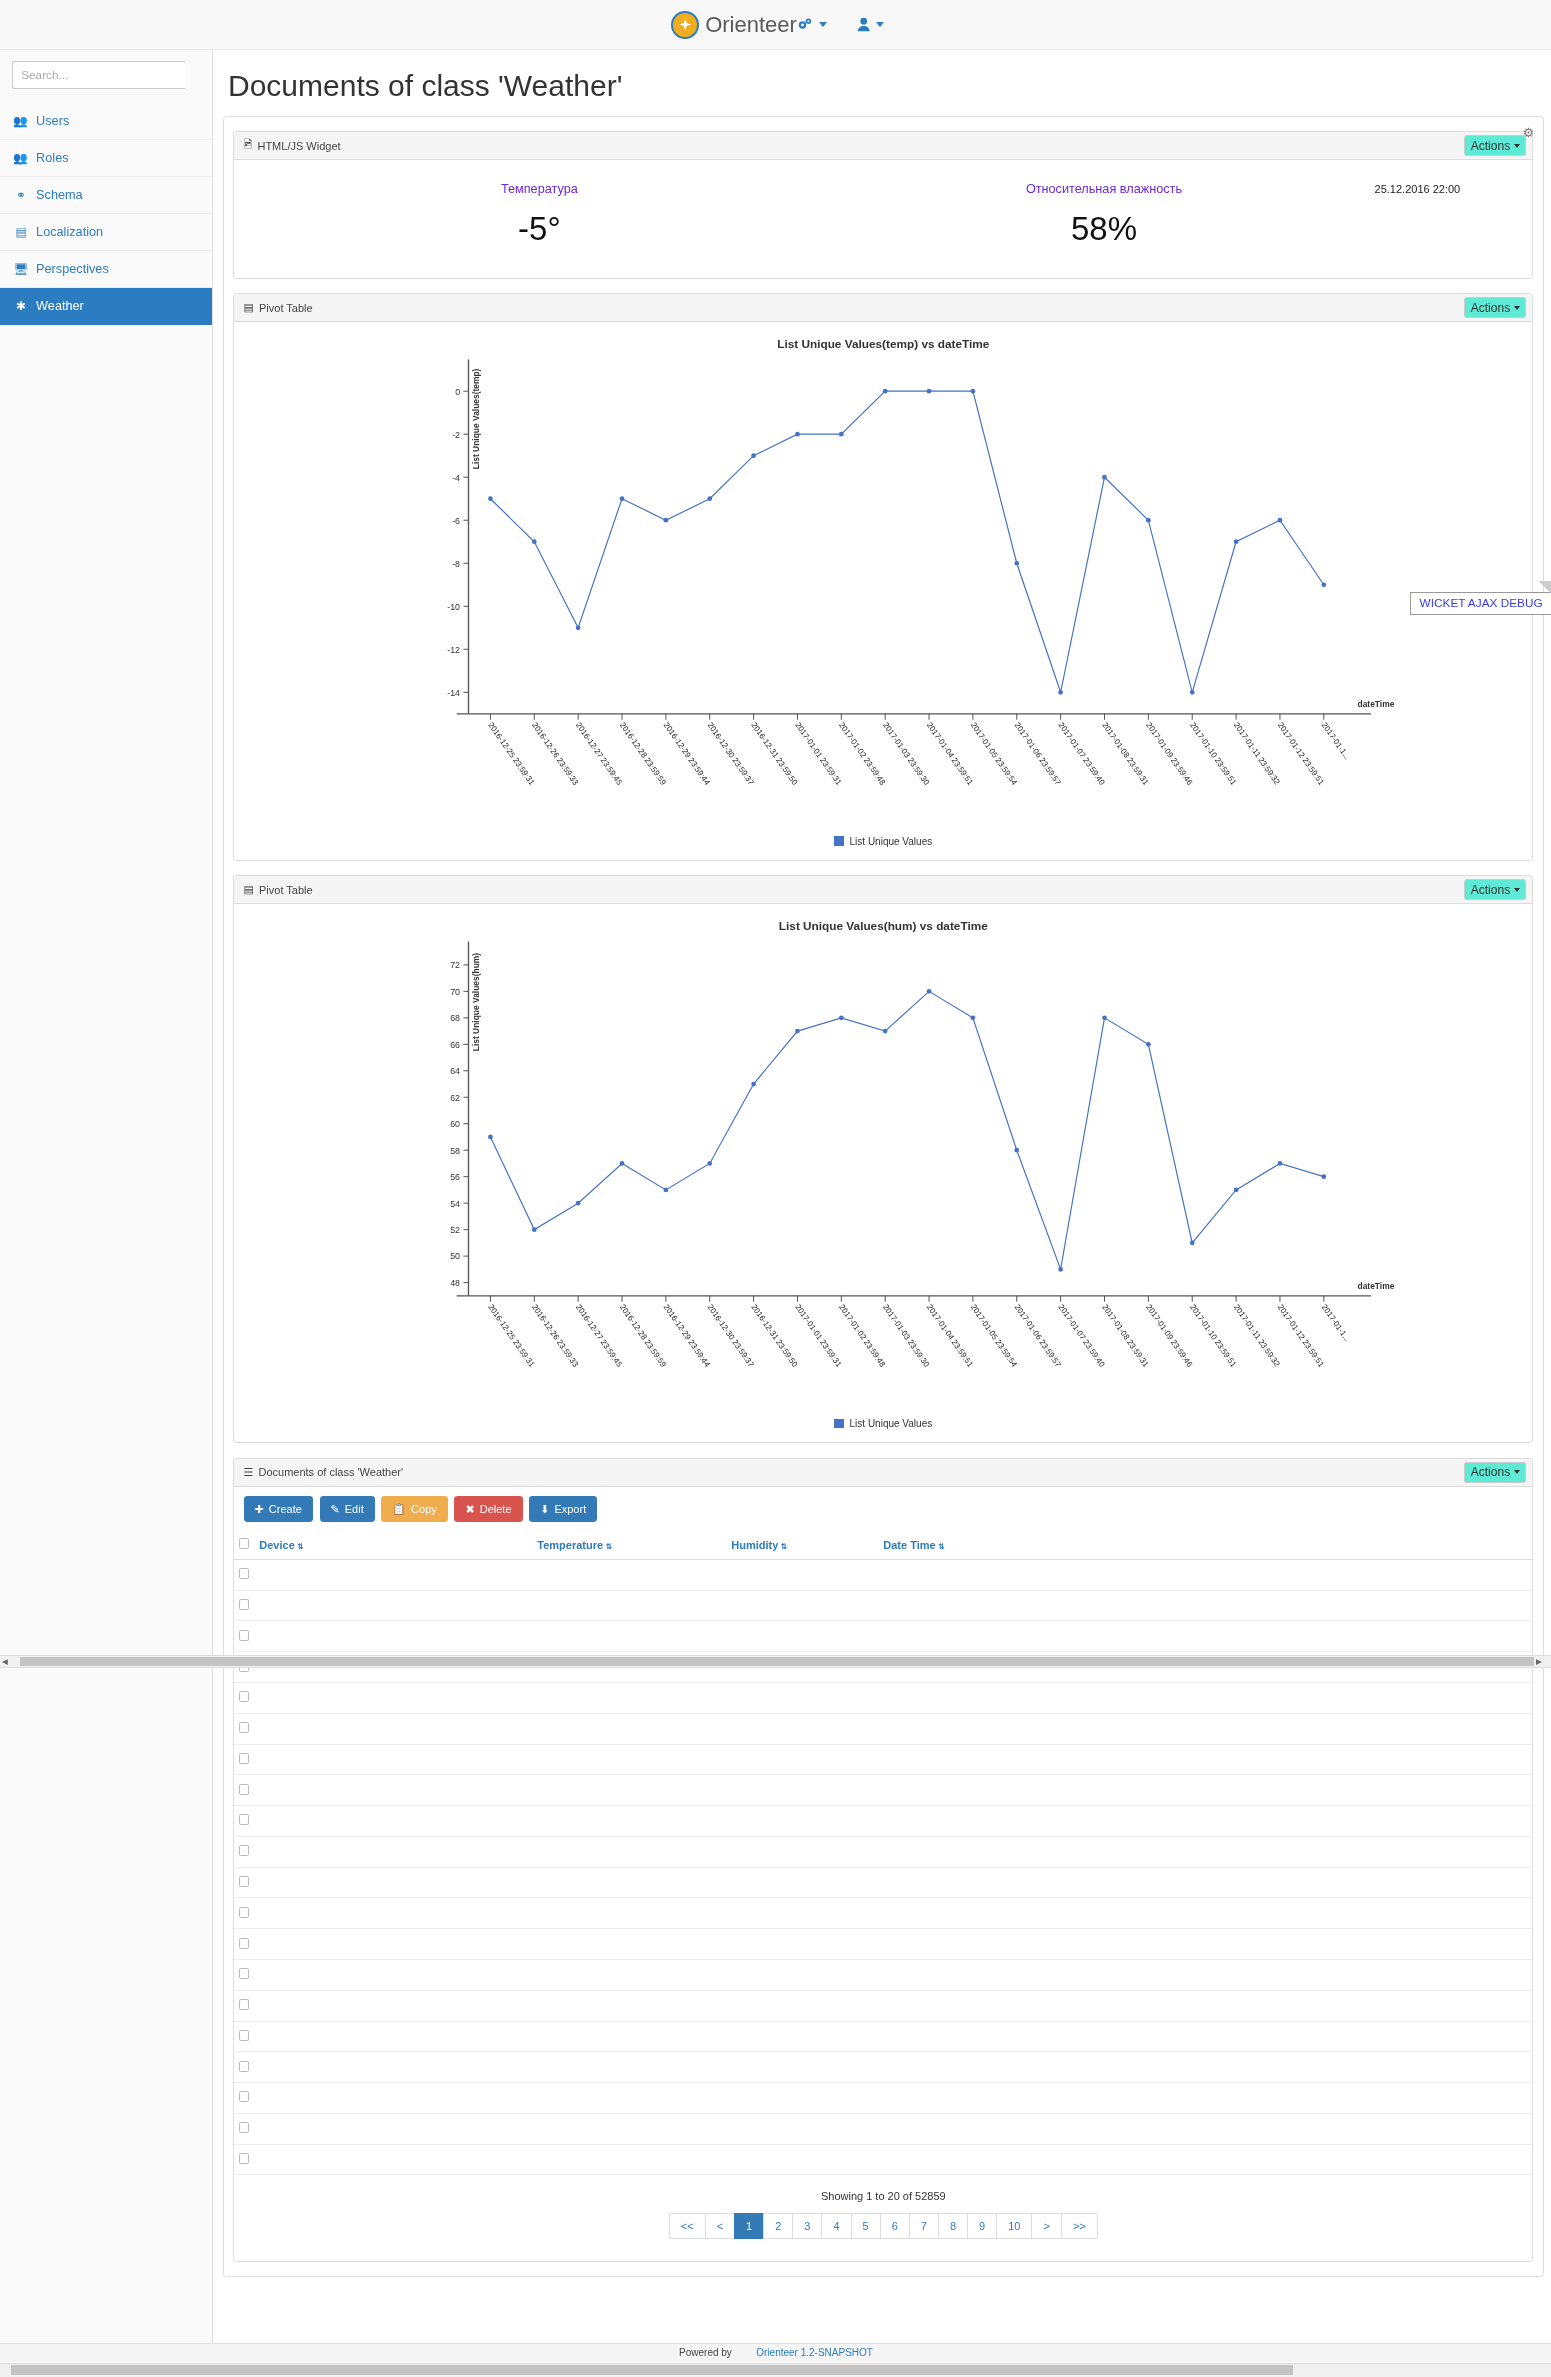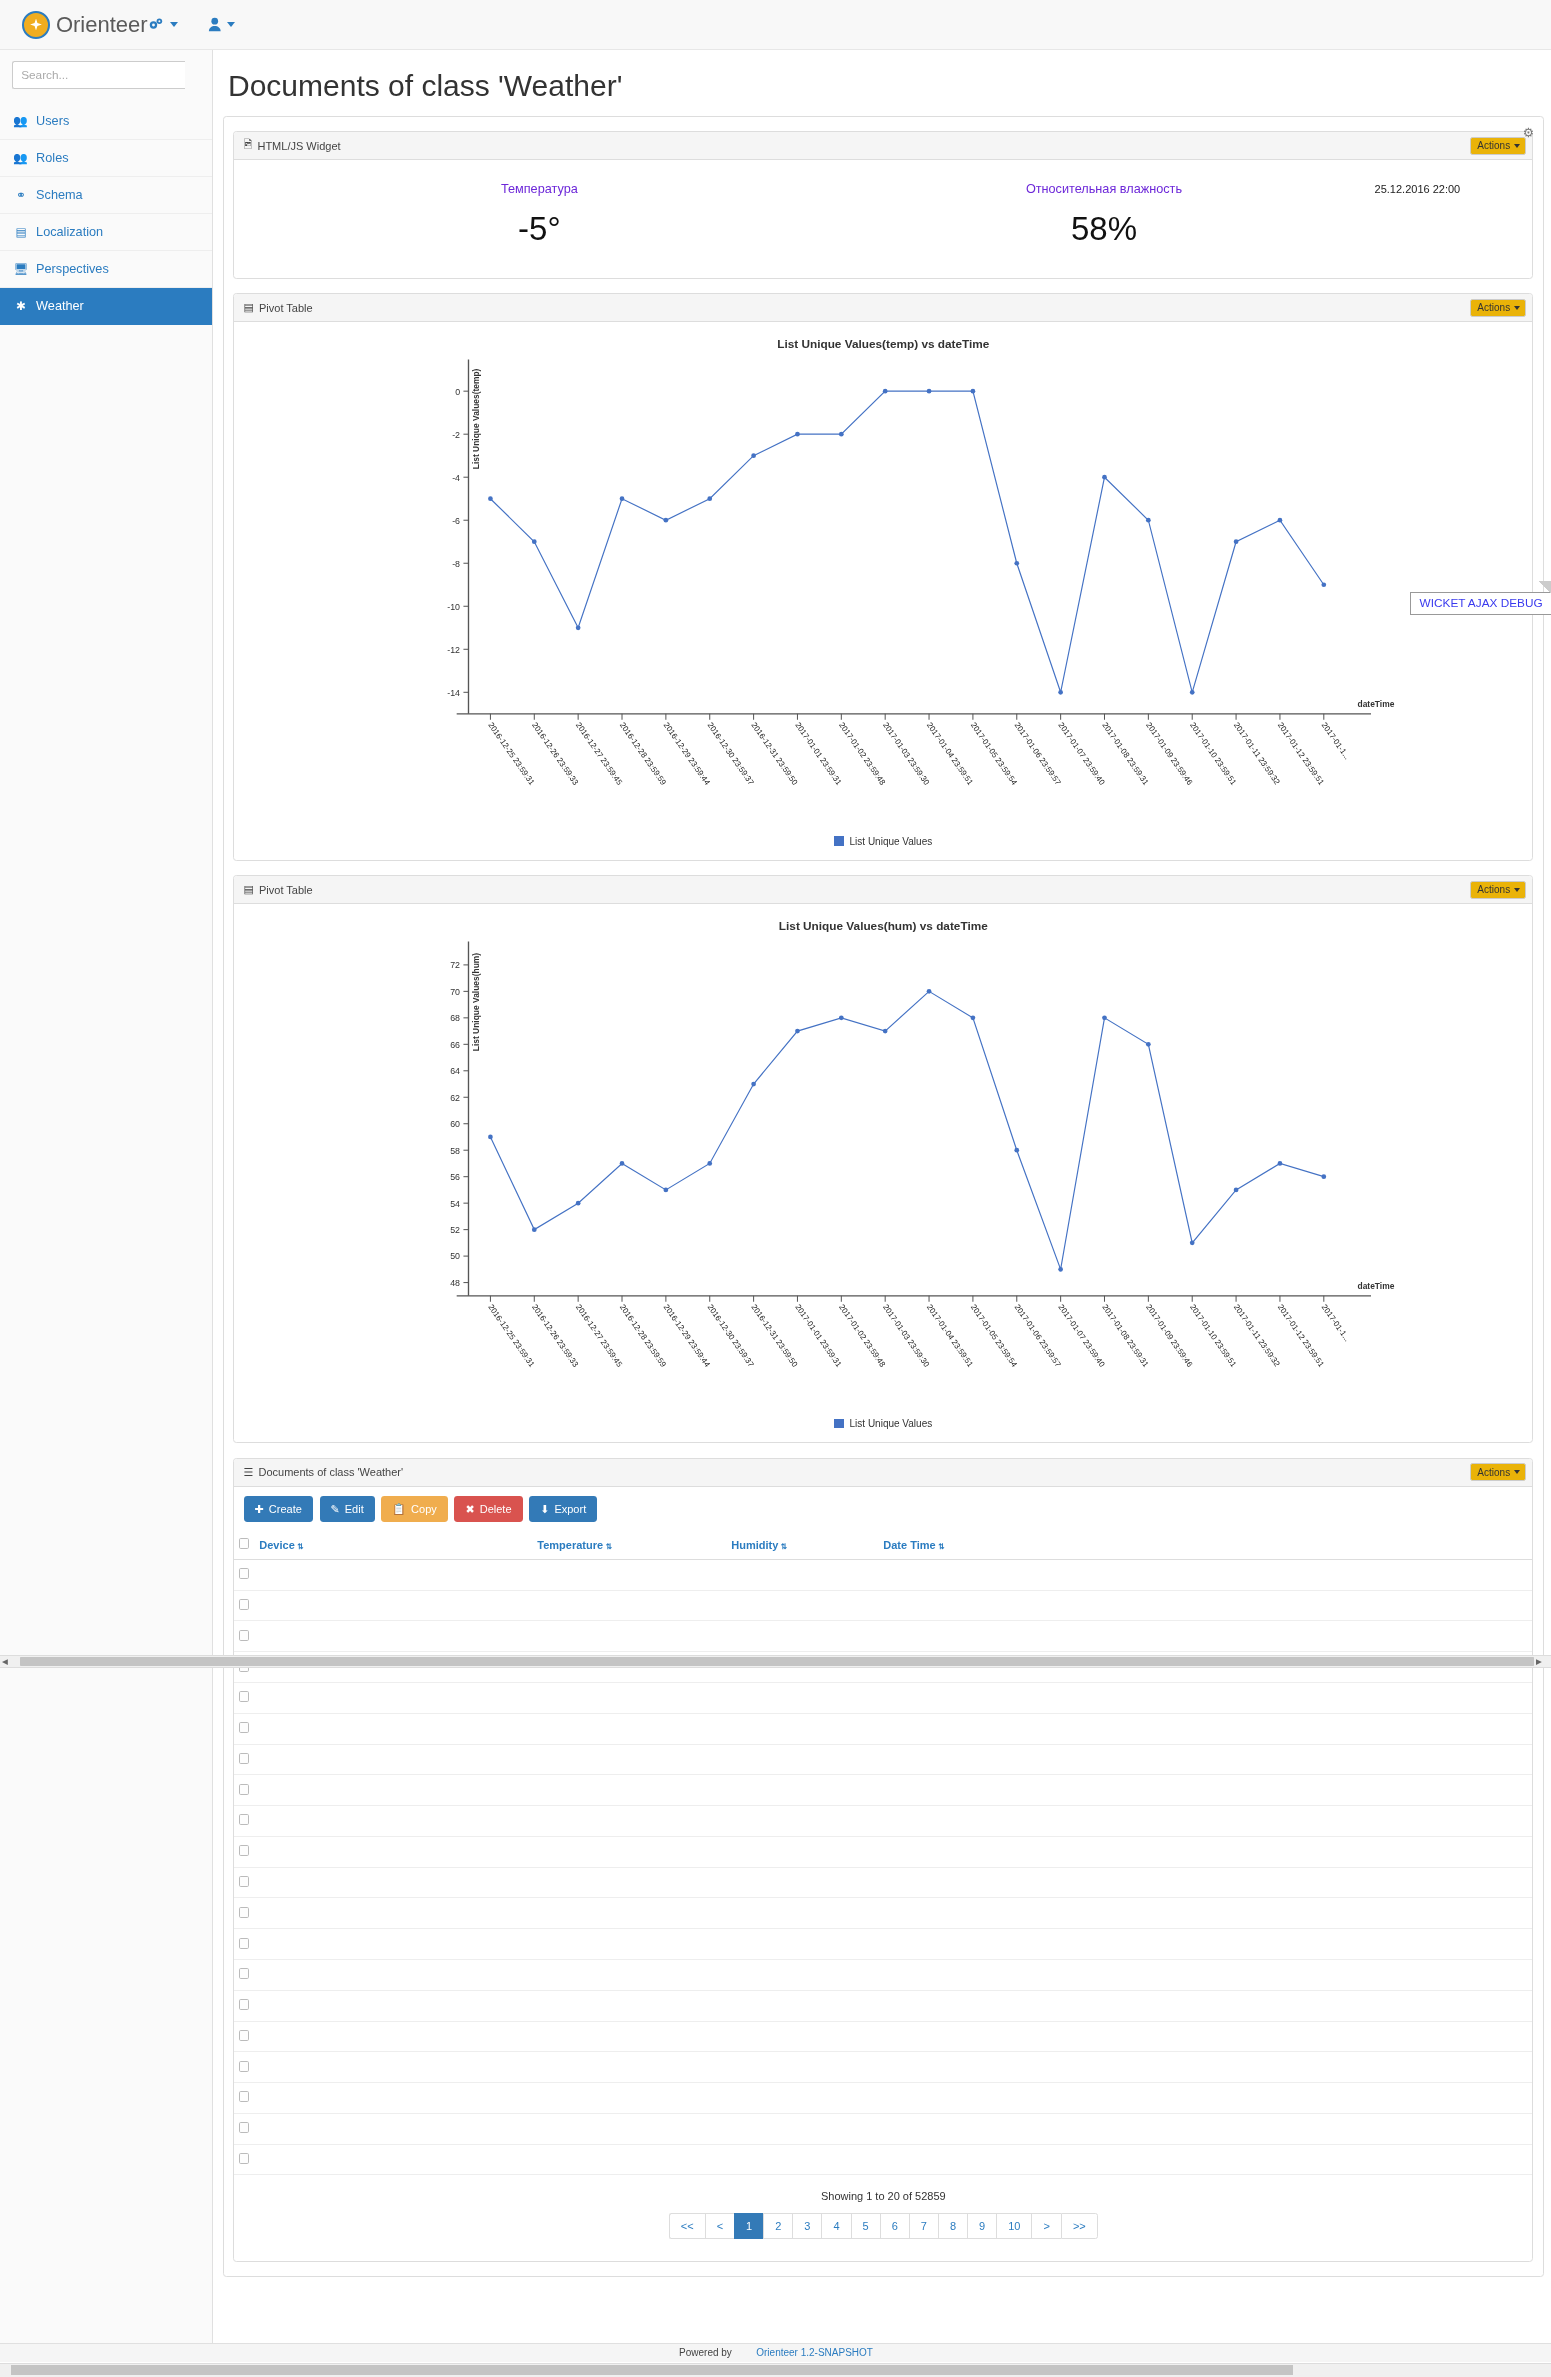--- a/index.html
+++ b/index.html
@@ -8,21 +8,21 @@
     font-family: "Liberation Sans", sans-serif;
     background: #ffffff;
     color: #333;
     overflow: hidden;
   }
   body { position: relative; }
 
   
   .topbar {
     height: 50px; background: #f8f8f8; border-bottom: 0.8px solid #e7e7e7;
-    display: flex; align-items: center; justify-content: flex-start;
+    display: flex; align-items: center; justify-content: center;
     padding: 0 18.6px 0 22px;
   }
   .brand { display: flex; align-items: center; gap: 5.9px; }
   .brand-logo {
     width: 28px; height: 28px; border-radius: 50%;
     background: #f0ad20; border: 2.5px solid #2b7cc0;
     position: relative;
   }
   .brand-logo:after {
     content: ""; position: absolute; left: 50%; top: 50%;
@@ -74,22 +74,22 @@
 
   .panel { border: 0.8px solid #ddd; border-radius: 3.4px; margin: 14.3px 9.3px 0 9.3px; background: #fff; }
   .panel:last-child { margin-bottom: 14.3px; }
   .panel-head {
     height: 28px; background: #f5f5f5; border-bottom: 0.8px solid #ddd;
     border-radius: 3.4px 3.4px 0 0; display: flex; align-items: center;
     justify-content: space-between; padding: 0 5.9px 0 9.3px;
   }
   .panel-title { display: flex; align-items: center; gap: 5px; font-size: 11px; color: #444; }
   .actions-btn {
-    border: 0.8px solid #ccc; background: #eab308; border-radius: 2.5px;
-    font-size: 10px; color: #333; padding: 2.5px 5.9px; cursor: pointer;
+    border: 0.8px solid #ccc; background: #5eead4; border-radius: 2.5px;
+    font-size: 12px; color: #333; padding: 2.5px 5.9px; cursor: pointer;
     display: flex; align-items: center; gap: 3.4px;
     font-family: "Liberation Sans", sans-serif;
   }
   .actions-caret {
     width: 0; height: 0; border-left: 3.4px solid transparent;
     border-right: 3.4px solid transparent; border-top: 4.2px solid #333;
   }
   .panel-body { padding: 0; }
 
   

